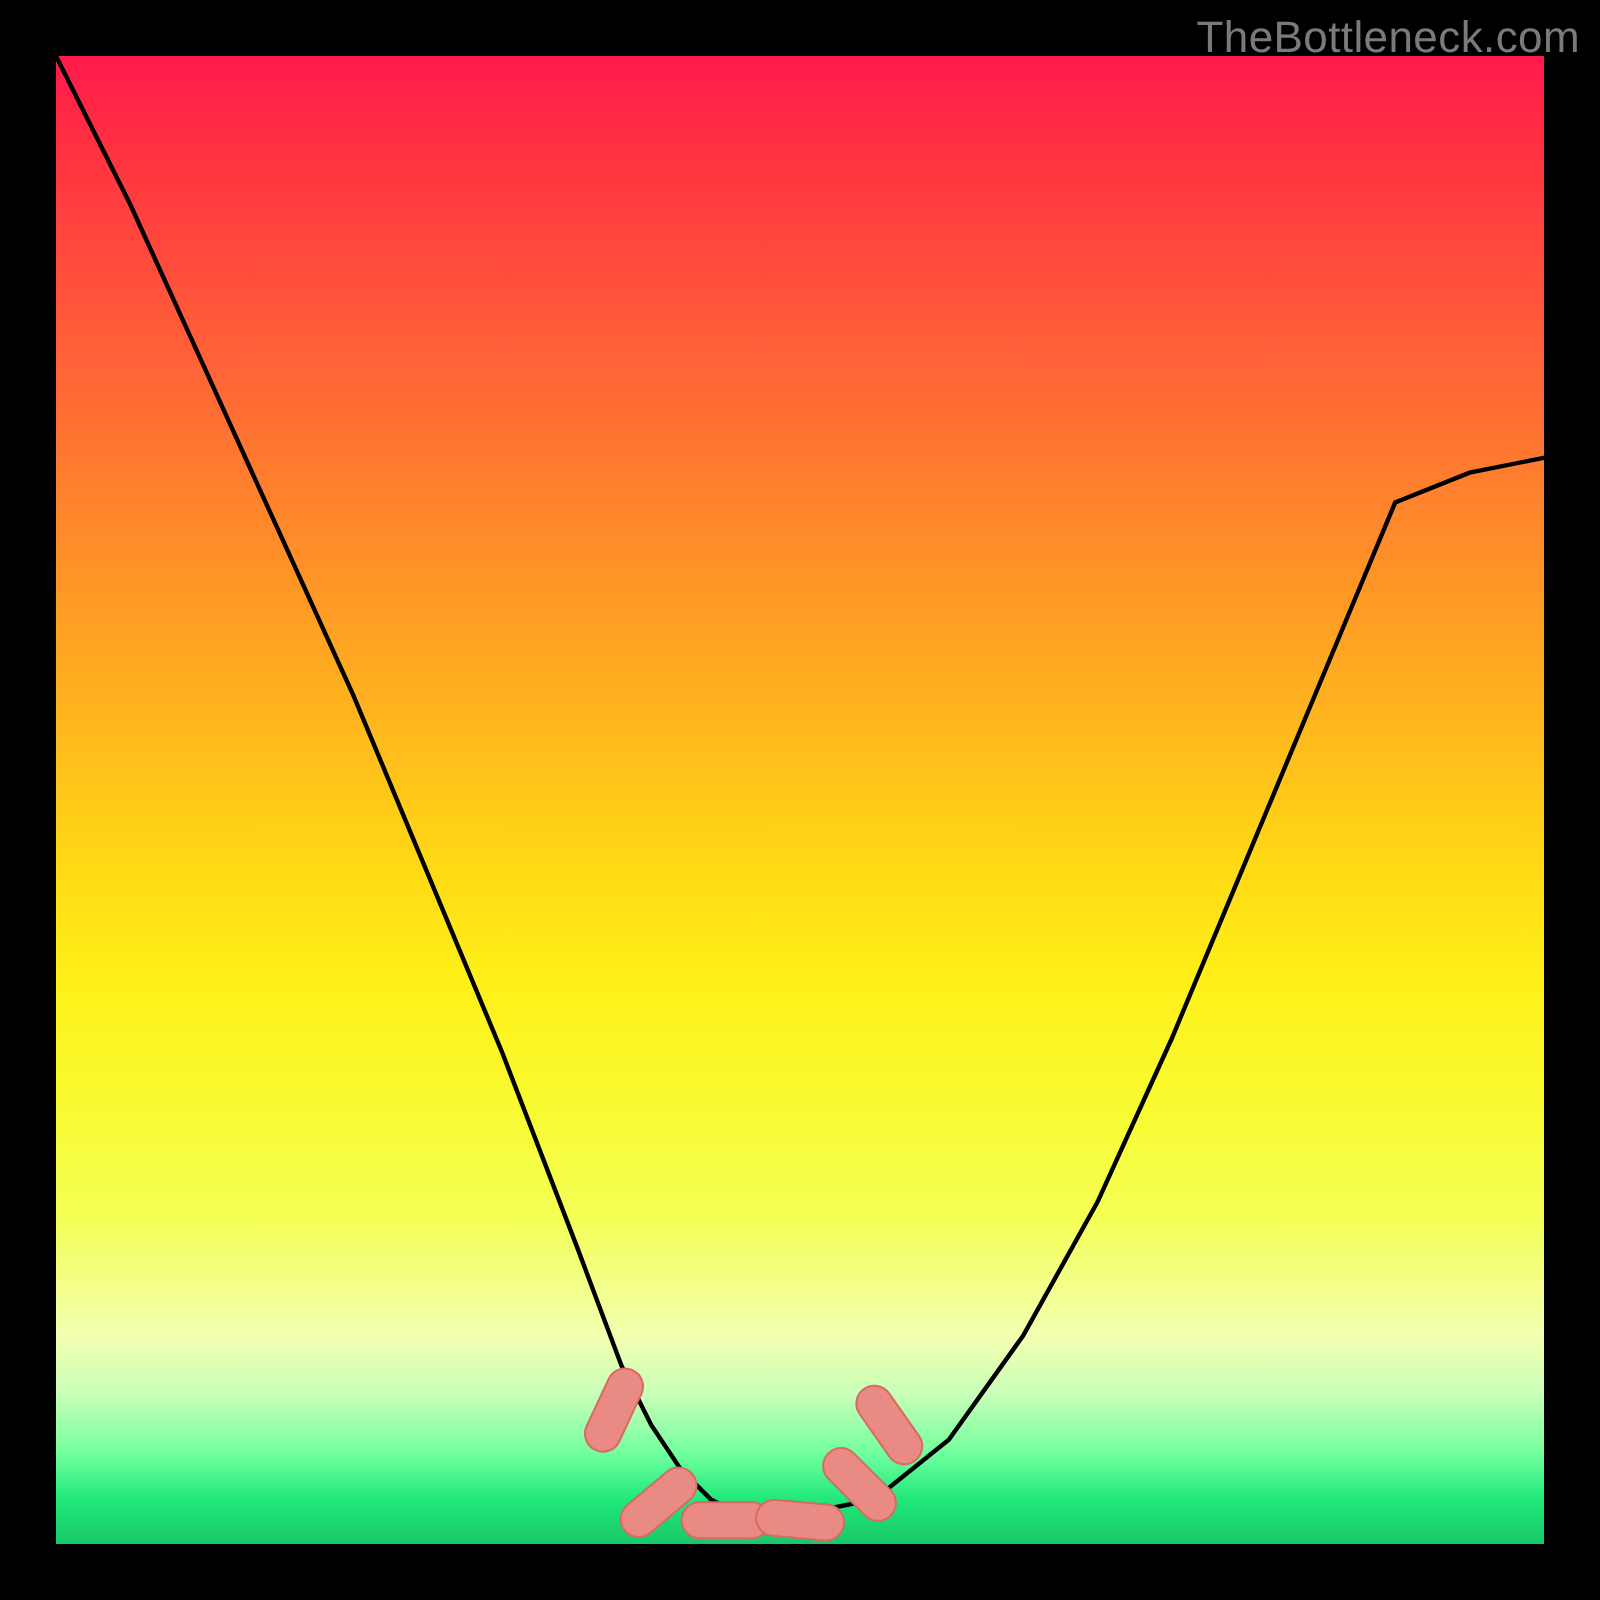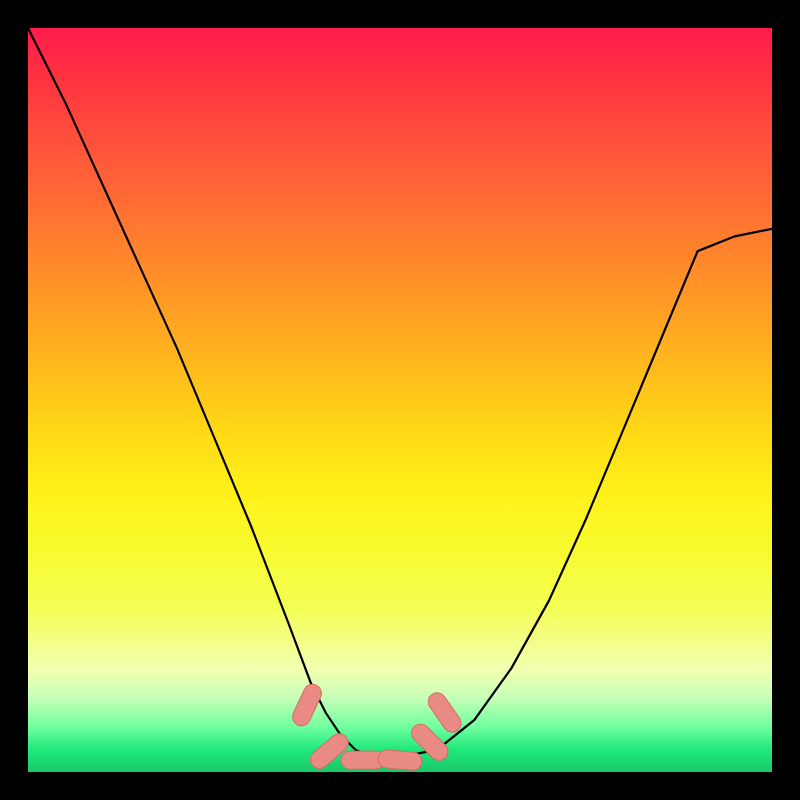--- a/index.html
+++ b/index.html
@@ -83,13 +83,14 @@
           </g>
           <g transform="translate(401.76000000000005 714.24) rotate(45)">
             <rect x="-22" y="-9" width="44" height="18" rx="9" ry="9" fill="#e98b84" stroke="#d86a62" stroke-width="1"></rect>
           </g>
           <g transform="translate(416.64000000000004 684.48) rotate(55)">
             <rect x="-22" y="-9" width="44" height="18" rx="9" ry="9" fill="#e98b84" stroke="#d86a62" stroke-width="1"></rect>
           </g>
         </g>
     </svg>
   </div>
+  <div class="watermark">TheBottleneck.com</div>
 </div>
 
 </body></html>

